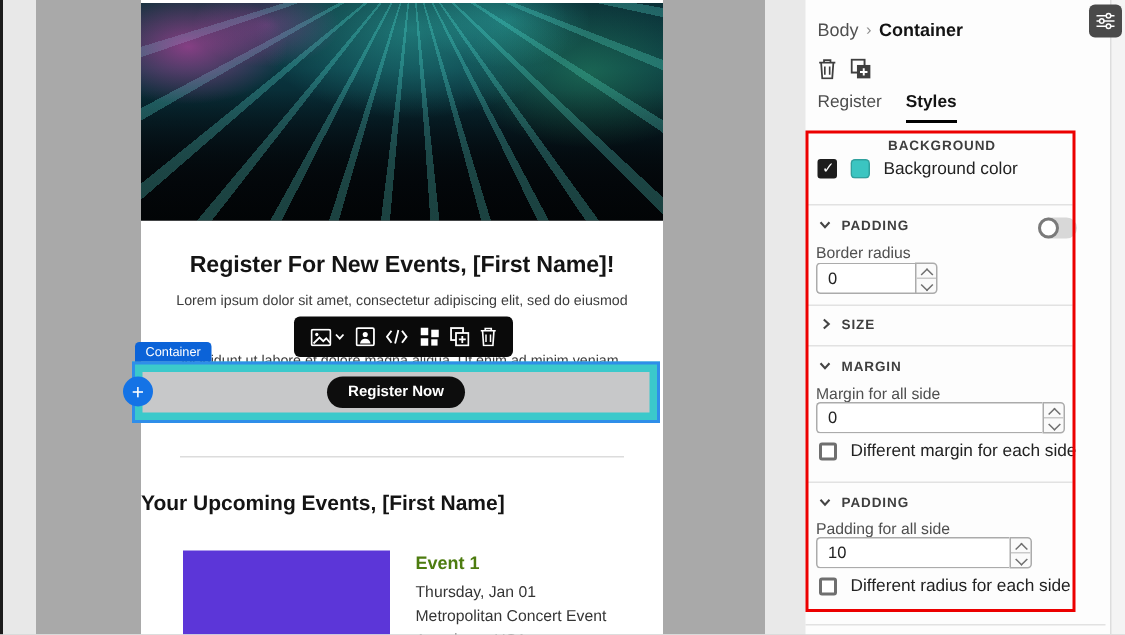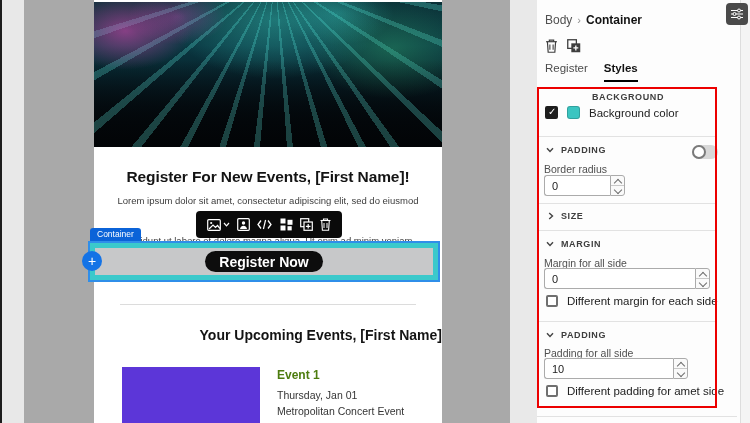--- a/index.html
+++ b/index.html
@@ -23,21 +23,21 @@
       radial-gradient(ellipse 80px 45px at 70% 8%, rgba(64,230,216,.30), transparent 70%),
       repeating-conic-gradient(from 152deg at 52% -18%, rgba(98,242,230,.26) 0deg 2deg, transparent 2deg 11deg),
       linear-gradient(0deg, rgba(2,4,6,.96) 0%, rgba(3,7,10,.88) 20%, rgba(4,10,14,.45) 42%, transparent 60%),
       linear-gradient(180deg,#0b3138 0%,#0a3741 30%,#07222b 55%,#040b10 82%,#020507 100%);
   }
   .heading1{ position:absolute; left:0; top:168px; width:100%; text-align:center;
     font-size:15.5px; font-weight:bold; color:#141414; letter-spacing:-.1px; }
   .para{ position:absolute; left:20px; top:191px; width:308px; text-align:center;
     font-size:9.5px; color:#3c3c3c; line-height:20px; }
   .h-divider{ position:absolute; left:26px; top:304px; width:296px; height:1px; background:#dcdcdc; }
-  .heading2{ position:absolute; left:0; top:327px; width:100%; text-align:right;
+  .heading2{ position:absolute; left:0; top:327px; width:100%; text-align:left;
     font-size:14px; font-weight:bold; color:#141414; }
   .event-row{ position:absolute; left:28px; top:367px; width:300px; }
   .event-img{
     position:absolute; left:0; top:0; width:138px; height:56px;
     background:
       linear-gradient(115deg, transparent 18%, rgba(255,255,255,.30) 20%, transparent 23%),
       linear-gradient(100deg, transparent 55%, rgba(255,255,255,.22) 57%, transparent 60%),
       radial-gradient(circle at 18% 85%, rgba(210,40,220,.55), transparent 45%),
       radial-gradient(circle at 80% 30%, rgba(40,90,230,.6), transparent 55%),
       linear-gradient(105deg,#9a22cc 0%, #8б2ed0 20%, #5c36d8 45%, #3352e2 68%, #2440b4 88%, #1c318f 100%);
@@ -49,21 +49,21 @@
 
   
   .container-tag{ position:absolute; left:90px; top:228px; height:13px; padding:0 7px;
     background:#0b63d8; color:#ffffff; font-size:8.5px; line-height:13px;
     border-radius:3px 3px 0 0; z-index:6; }
   .selection-box{ position:absolute; left:88px; top:241px; width:352px; height:41px;
     border:2px solid #2f8ee9; background:#3bc9cb; padding:5px; z-index:5; }
   .selection-inner{ width:100%; height:100%; background:#c7c8c9;
     display:flex; align-items:center; justify-content:center; }
   .register-btn{ min-width:92px; height:21px; background:#0d0d0d; color:#ffffff;
-    border:none; border-radius:11px; font-size:14px; font-weight:bold;
+    border:none; border-radius:11px; font-size:10px; font-weight:bold;
     font-family:"Liberation Sans", sans-serif; padding:0 14px; cursor:pointer; }
   .plus-btn{ position:absolute; left:82px; top:251px; width:20px; height:20px; z-index:7;
     background:#1473e6; border:none; border-radius:50%; color:#fff; cursor:pointer;
     font-size:14px; line-height:18px; text-align:center; padding:0; }
   .plus-btn::after{ content:"+"; }
 
   
   .ctx-toolbar{ position:absolute; left:196px; top:211px; width:146px; height:27px;
     background:#0a0a0a; border-radius:4px; z-index:8;
     display:flex; align-items:center; justify-content:space-evenly; padding:0 4px; }
@@ -320,19 +320,19 @@
   <div class="field-label" style="top:347px;">Padding for all side</div>
   <div class="input-group" style="left:544px; top:358px; width:144px;">
     <input value="10" style="">
     <div class="stepper">
       <div class="step up"></div>
       <div class="step down"></div>
     </div>
   </div>
   <div class="cb-row" style="top:385px;">
     <div class="checkbox"></div>
-    <span class="ctl-label">Different padding for amet side</span>
+    <span class="ctl-label">Different radius for each side</span>
   </div>
   <div class="panel-div" style="top:416px; left:537px; width:200px;"></div>
 
   <div class="red-annotation"></div>
 
 </div>
 
 </body></html>

